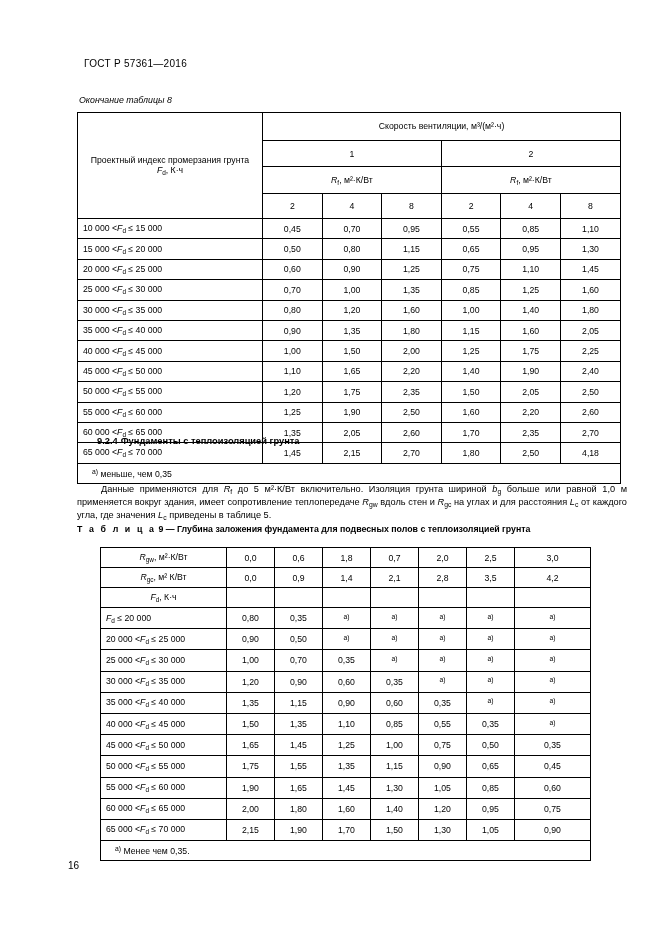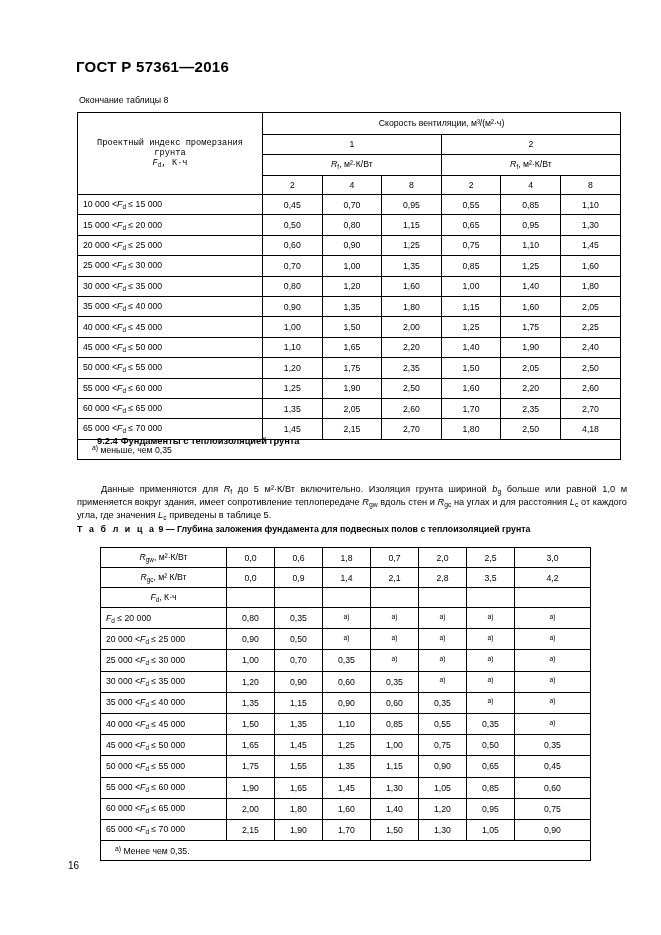--- a/index.html
+++ b/index.html
@@ -19,30 +19,31 @@
   .page {
     position: absolute;
     left: 0; top: 0;
     width: 661px;
     height: 935px;
   }
 
   
   .doc-header {
     position: absolute;
-    left: 76px;
+    left: 84px;
     top: 58px;
-    font-size: 15px;
-    font-weight: bold;
+    font-size: 10px;
+    font-weight: normal;
     letter-spacing: 0.3px;
   }
 
   .table-caption {
     position: absolute;
     font-size: 8.8px;
+    font-style: italic;
     white-space: nowrap;
   }
   #caption8 { left: 79px; top: 95px; }
 
   .table-caption-9 {
     position: absolute;
     left: 77px;
     top: 524px;
     font-size: 8.8px;
     white-space: nowrap;
@@ -81,22 +82,21 @@
     text-align: left;
     padding-left: 5px;
     height: 19.4px;
   }
   #table8 td.datacell { height: 19.4px; }
   #table8 .hdr-main { height: 19px; }
   #table8 .hdr-sub  { height: 18px; }
   #table8 .hdr-num  { height: 17px; }
   #table8 td.firstcol-head {
     height: 73px;
-    padding: 4px 4px;
-    font-family: Liberation Mono, monospace;
+    padding: 16px 4px;
   }
   #table8 td.footnote {
     text-align: left;
     padding-left: 14px;
     height: 19px;
   }
 
   
   #table9 {
     position: absolute;

